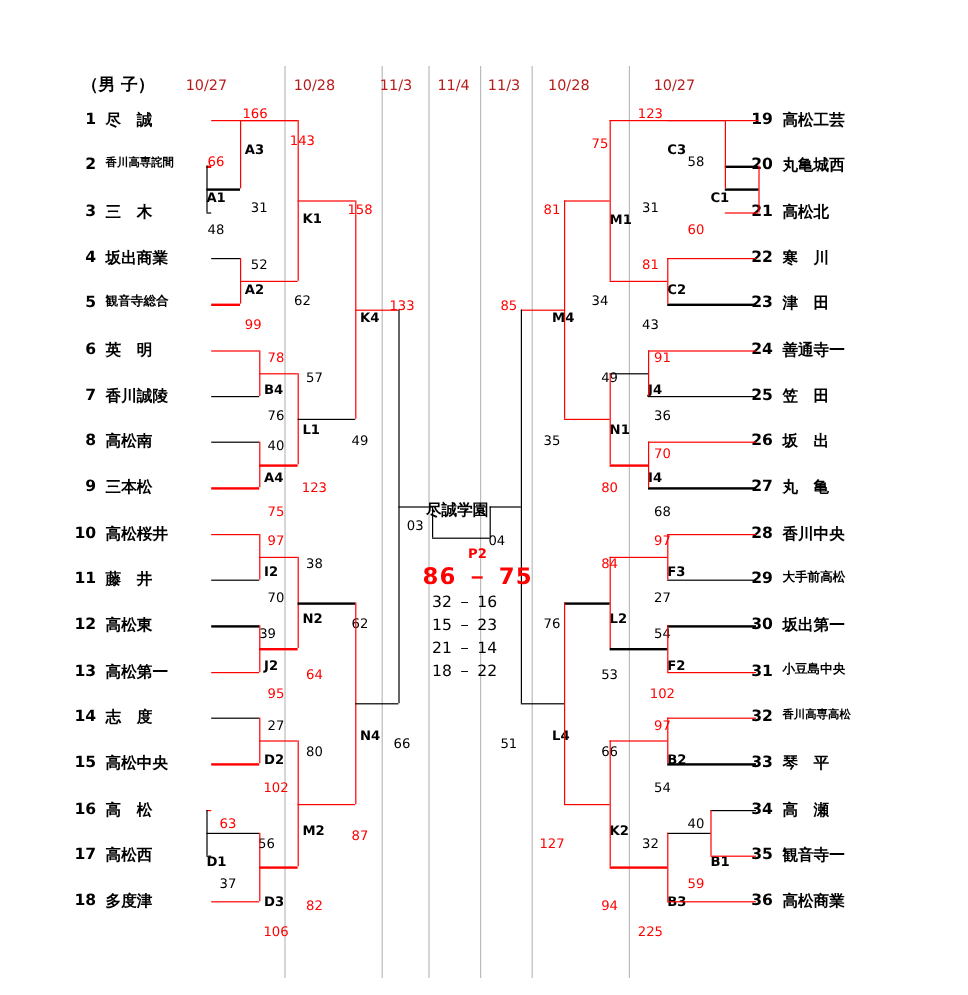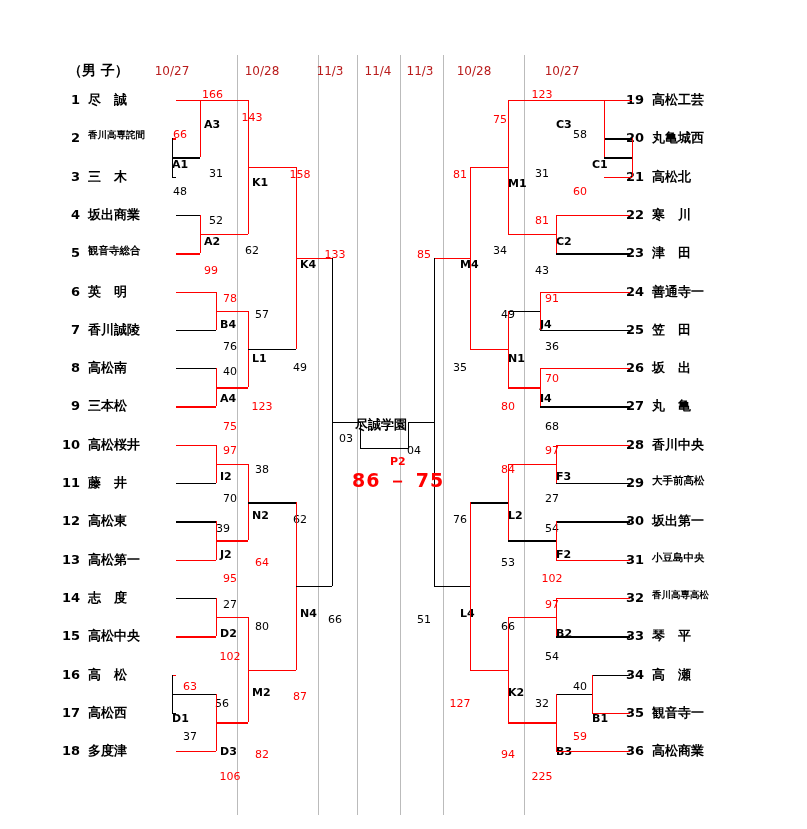--- a/index.html
+++ b/index.html
@@ -359,14 +359,20 @@
       <div class="ln" style="left: 408px; top: 421.959px; width: 26px; height: 1.4px;"></div>
       <div class="ln" style="left: 360px; top: 448px; width: 25px; height: 1.4px;"></div>
       <div class="ln" style="left: 385px; top: 448px; width: 23px; height: 1.4px;"></div>
       <div class="ln" style="left: 360px; top: 421.959px; width: 1.4px; height: 26.0406px;"></div>
       <div class="ln" style="left: 408px; top: 421.959px; width: 1.4px; height: 26.0406px;"></div>
     </div>
 
   <div class="abs final-name">尽誠学園</div>
   <div class="abs final-node">P2</div>
   <div class="abs final-score">86 － 75</div>
+  <div class="abs final-lines">
+      <div>32 － 16</div>
+      <div>15 － 23</div>
+      <div>21 － 14</div>
+      <div>18 － 22</div>
+    </div>
 
 </div>
 
 </body></html>

